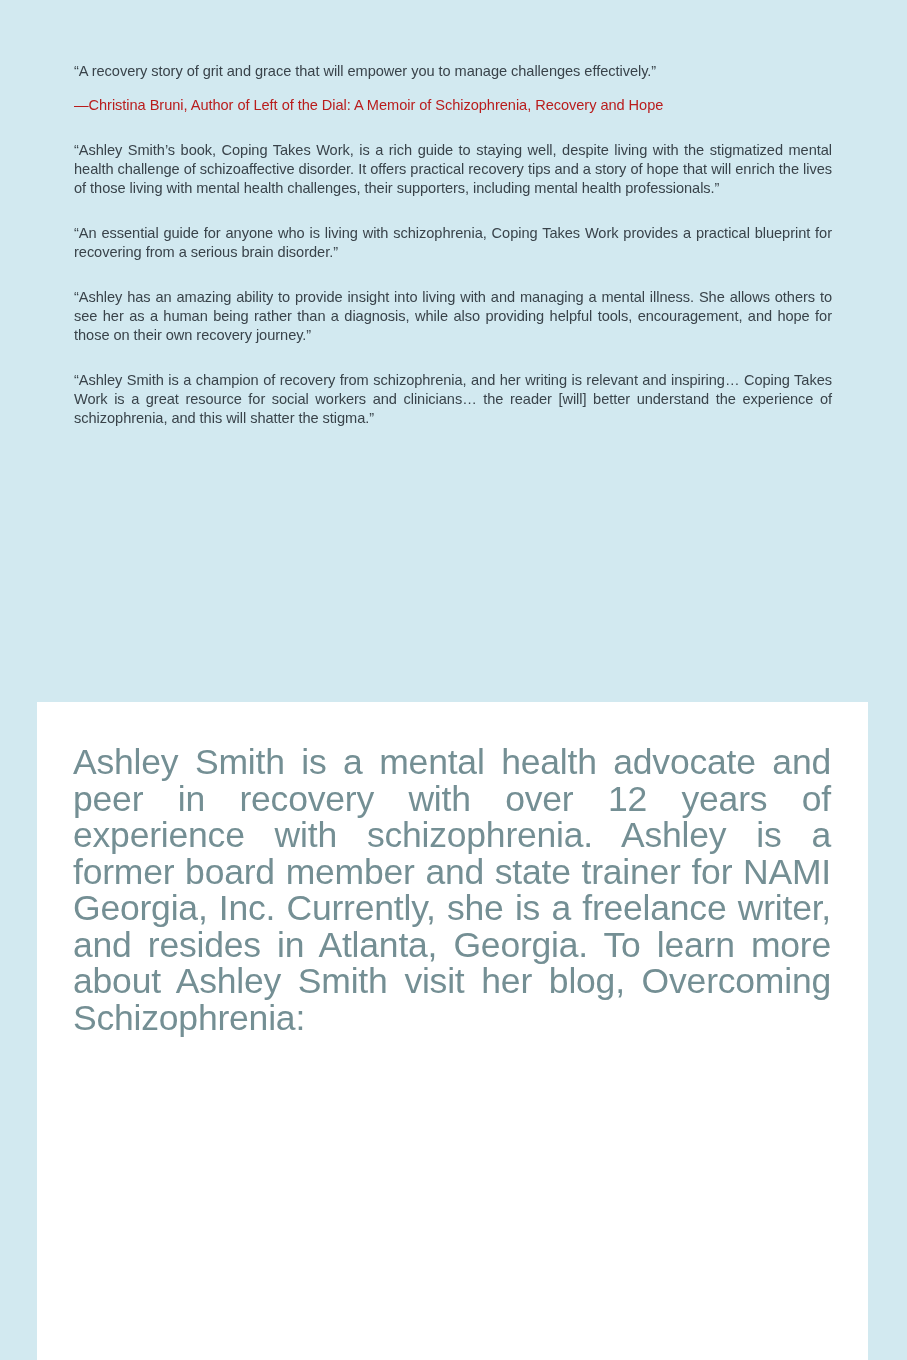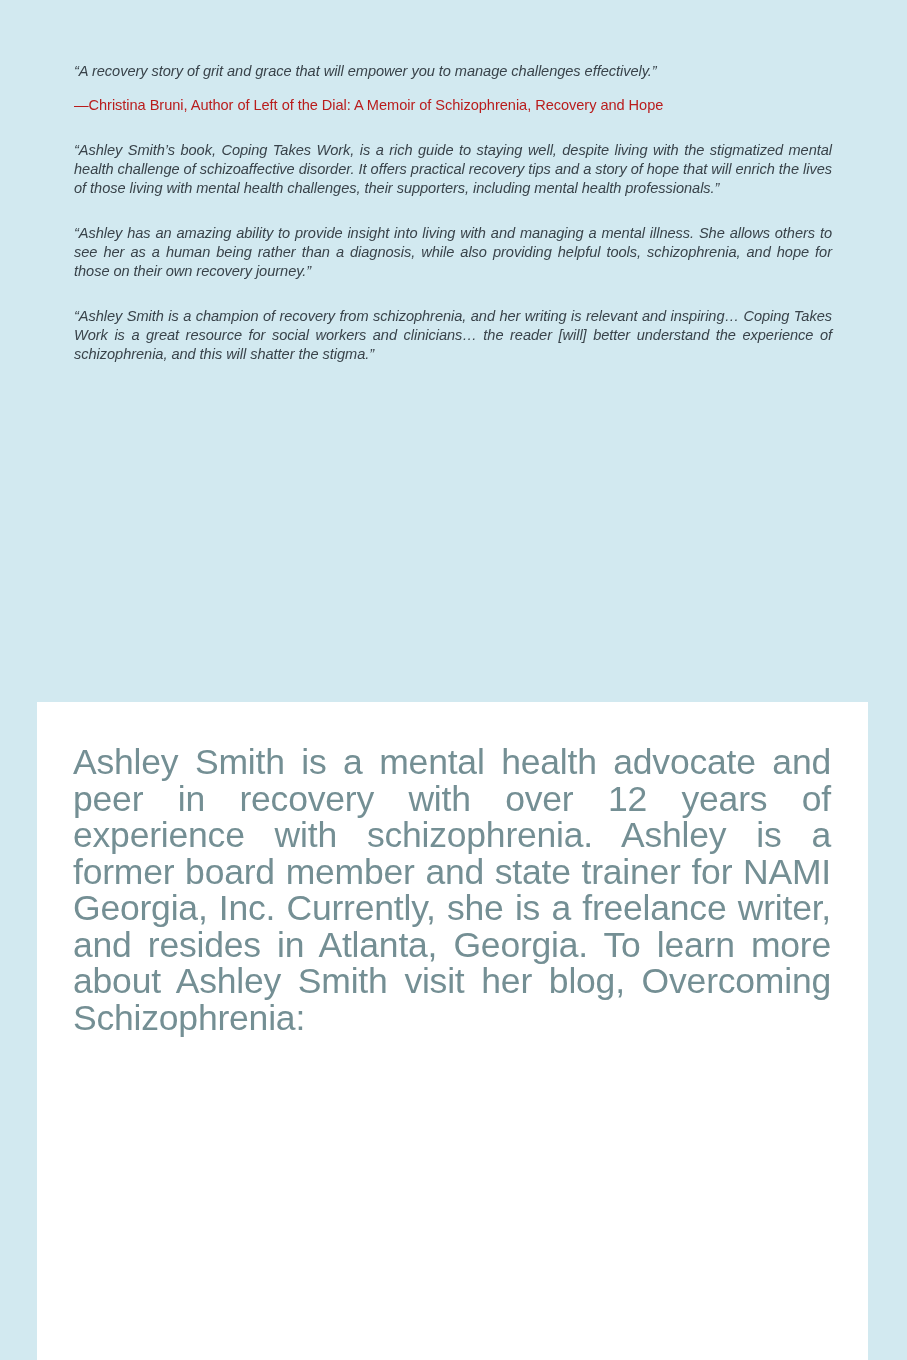--- a/index.html
+++ b/index.html
@@ -29,21 +29,20 @@
   .blurb-group:last-child { margin-bottom: 0; margin-top: 12px; }
 
   .blurb-quote {
     font-size: 14.6px;
     line-height: 1.30;
     color: #39434a;
     text-align: justify;
     text-justify: inter-word;
     margin: 0 0 15px 0;
     letter-spacing: -0.05px;
-    font-style: italic;
   }
   .blurb-quote.single {
     text-align: left;
   }
   .blurb-attrib {
     font-size: 14.6px;
     line-height: 1.30;
     color: #b91c1c;
     text-align: left;
     margin: 0;
@@ -87,24 +86,25 @@
   <div class="blurb-group">
     <p class="blurb-quote single">“A recovery story of grit and grace that will empower you to manage challenges effectively.”</p>
     <p class="blurb-attrib">—Christina Bruni, Author of Left of the Dial: A Memoir of Schizophrenia, Recovery and Hope</p>
   </div>
 
   <div class="blurb-group">
     <p class="blurb-quote">“Ashley Smith’s book, Coping Takes Work, is a rich guide to staying well, despite living with the stigmatized mental health challenge of schizoaffective disorder. It offers practical recovery tips and a story of hope that will enrich the lives of those living with mental health challenges, their supporters, including mental health professionals.”</p>
   </div>
 
   <div class="blurb-group">
+    <p class="blurb-quote">“An essential guide for anyone who is living with schizophrenia, Coping Takes Work provides a practical blueprint for recovering from a serious brain disorder.”</p>
   </div>
 
   <div class="blurb-group">
-    <p class="blurb-quote">“Ashley has an amazing ability to provide insight into living with and managing a mental illness. She allows others to see her as a human being rather than a diagnosis, while also providing helpful tools, schizophrenia, and hope for those on their own recovery journey.”</p>
+    <p class="blurb-quote">“Ashley has an amazing ability to provide insight into living with and managing a mental illness. She allows others to see her as a human being rather than a diagnosis, while also providing helpful tools, encouragement, and hope for those on their own recovery journey.”</p>
   </div>
 
   <div class="blurb-group">
     <p class="blurb-quote">“Ashley Smith is a champion of recovery from schizophrenia, and her writing is relevant and inspiring… Coping Takes Work is a great resource for social workers and clinicians… the reader [will] better understand the experience of schizophrenia, and this will shatter the stigma.”</p>
   </div>
 
 </div>
 
 <div id="author-panel">
 

